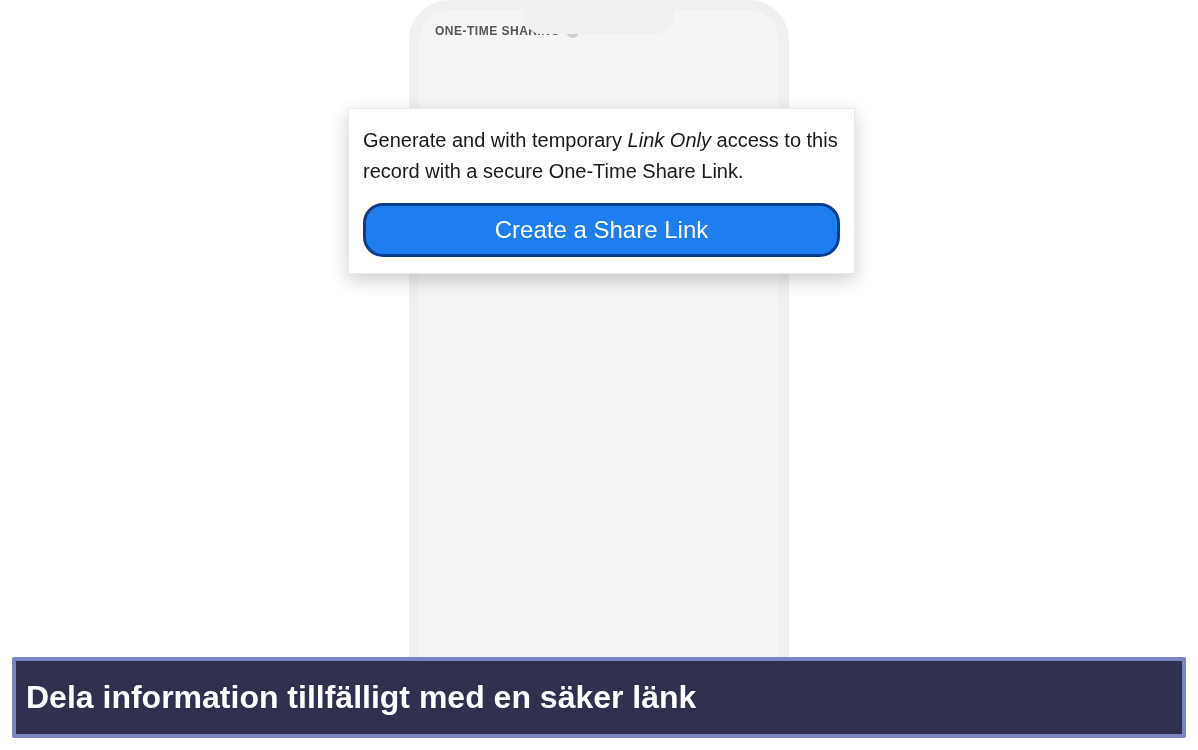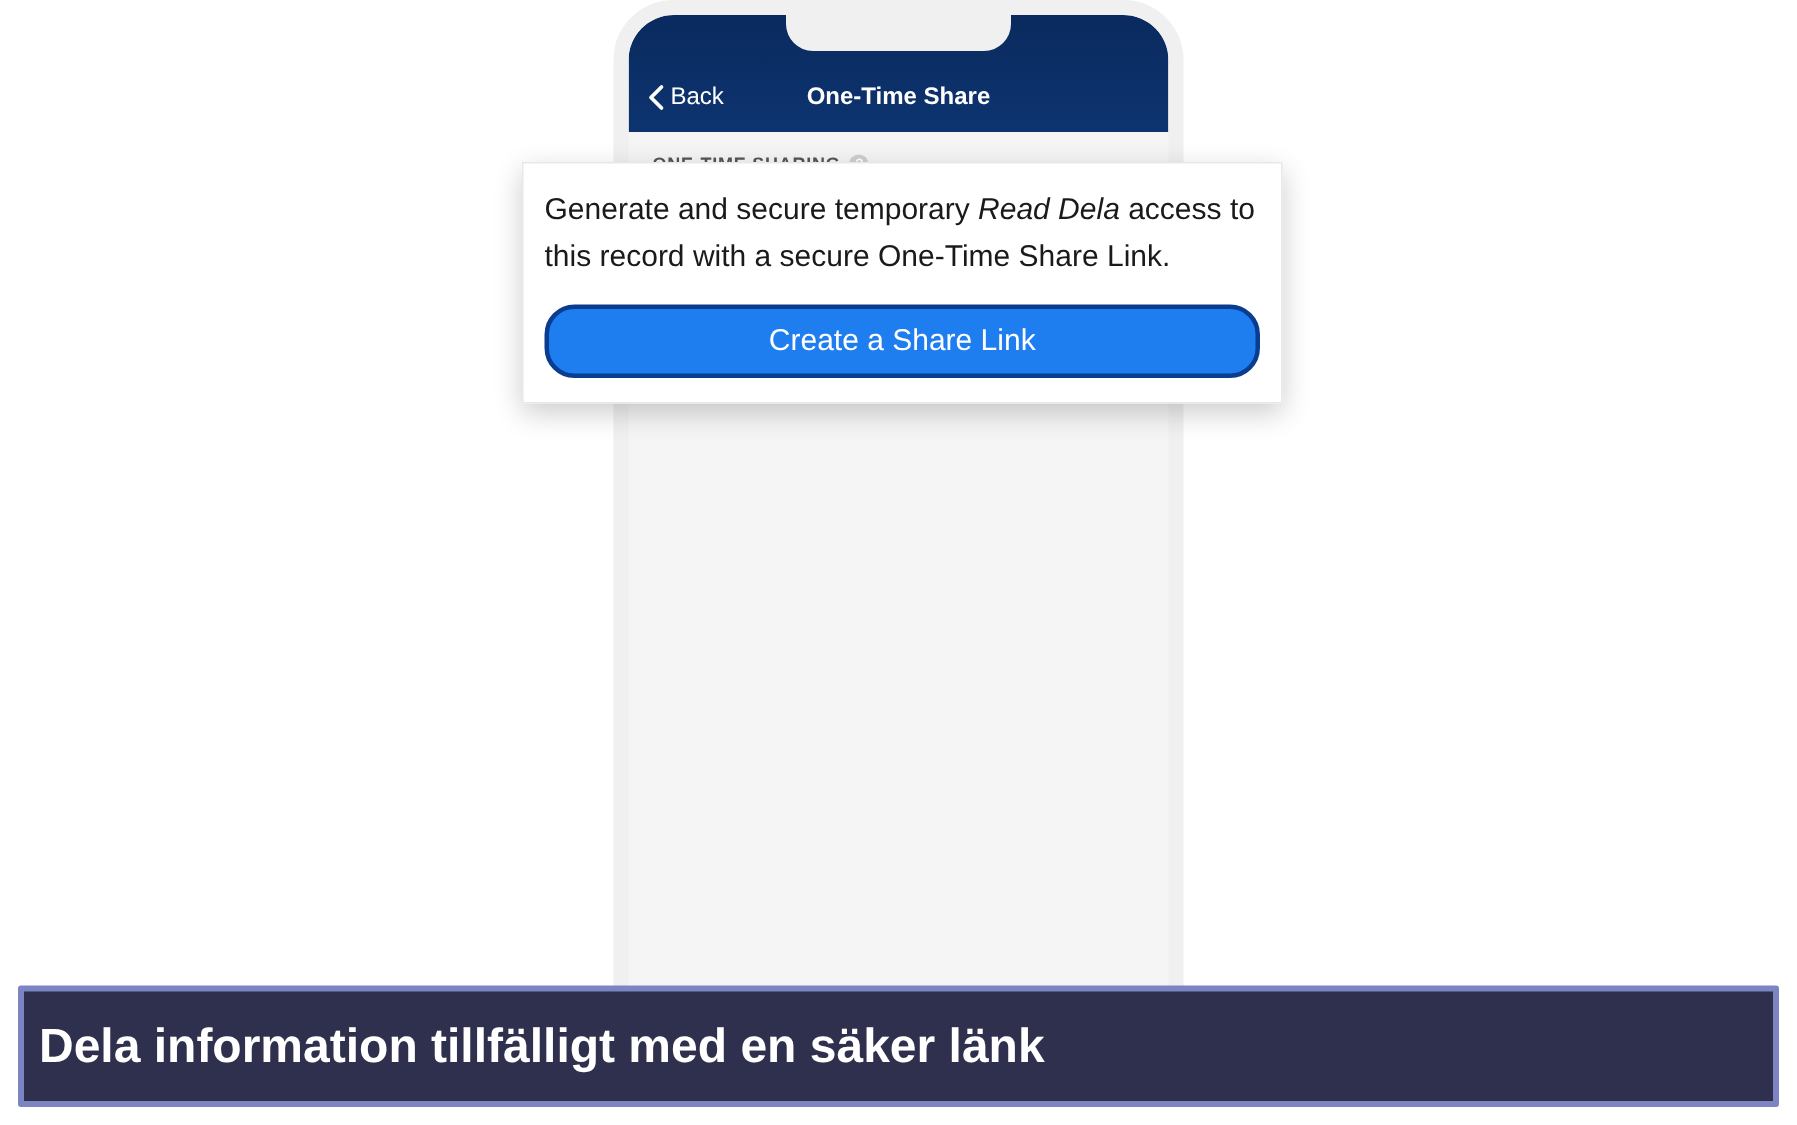--- a/index.html
+++ b/index.html
@@ -114,21 +114,21 @@
       line-height: 1.55;
       margin-bottom: 16px;
     }
     .overlay-text .italic { font-style: italic; }
     .overlay-text .bold { font-weight: 400; }
     .create-button {
       width: 100%;
       background: #1e7ef0;
       border: 3px solid #0a3d8f;
       color: #ffffff;
-      font-size: 20px;
+      font-size: 24px;
       padding: 10px 0;
       border-radius: 20px;
       cursor: pointer;
       font-weight: 400;
     }
     
     .caption-bar {
       position: absolute;
       left: 12px;
       right: 12px;
@@ -143,41 +143,30 @@
       border-radius: 2px;
     }
   </style>
 </head>
 <body>
 
 <div class="phone-frame">
   <div class="phone-screen">
     <div class="notch"></div>
 
-    <div class="app-header">
-      <div class="back-group">
-        <span class="back-chevron">
-          <svg width="14" height="18" viewBox="0 0 14 18">
-              <path d="M10 2 L3 9 L10 16" stroke="#ffffff" stroke-width="2.5" fill="none" stroke-linecap="round" stroke-linejoin="round"></path>
-            </svg>
-        </span>
-        <span>Back</span>
-      </div>
-      <div class="header-title">One-Time Share</div>
-    </div>
 
     <div class="section-row">
       <span class="section-label">ONE-TIME SHARING</span>
       <span class="help-icon">?</span>
     </div>
 
     <div class="content-area"></div>
   </div>
 </div>
 
 <div class="overlay-card">
   <p class="overlay-text">
-    <span>Generate and secure temporary </span><span class="italic">Read Dela</span><span> access to this record with a secure </span><span class="bold">One-Time Share Link.</span>
+    <span>Generate and with temporary </span><span class="italic">Link Only</span><span> access to this record with a secure </span><span class="bold">One-Time Share Link.</span>
   </p>
   <button class="create-button">Create a Share Link</button>
 </div>
 
 <div class="caption-bar">Dela information tillfälligt med en säker länk</div>
 
 </body></html>

